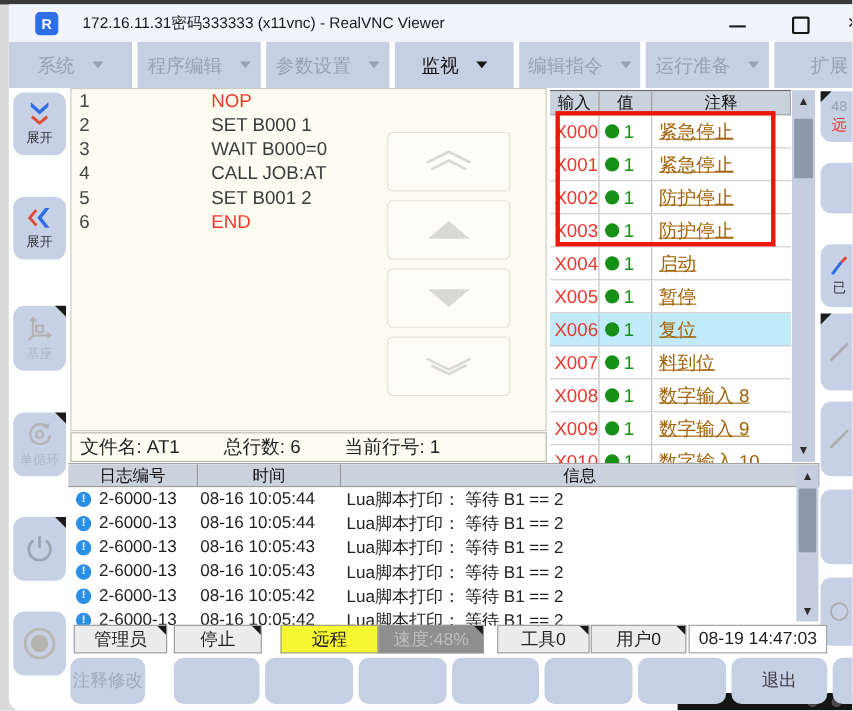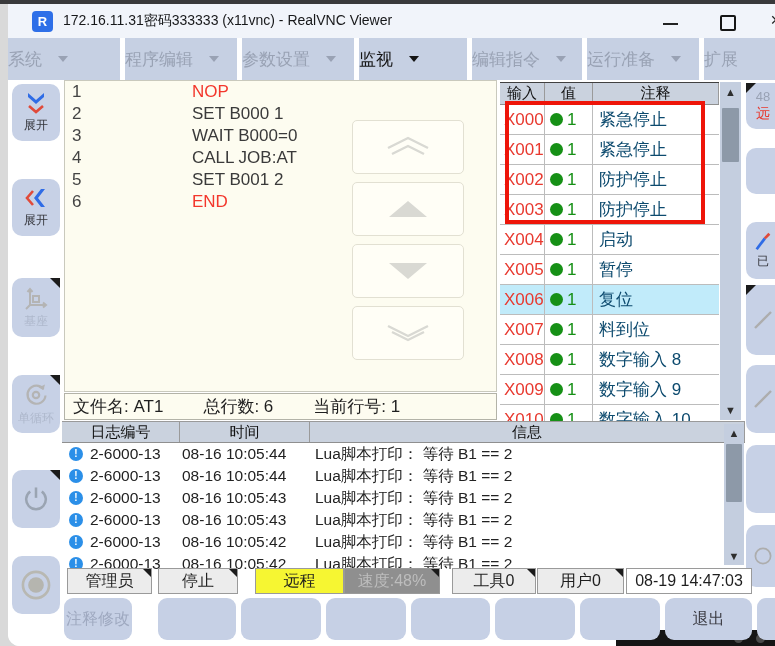--- a/index.html
+++ b/index.html
@@ -7,30 +7,30 @@
     font-family:"Liberation Sans","DejaVu Sans",sans-serif;color:#222;}
   .top-strip{position:absolute;left:0;top:0;width:775px;height:4px;background:#39393b;}
   .window{position:absolute;left:8px;top:4px;width:767px;height:642px;background:#fff;
     border-bottom-left-radius:12px;overflow:hidden;}
 
   
   .titlebar{position:absolute;left:0;top:0;width:767px;height:34px;background:#f1f4fa;
     display:flex;align-items:center;}
   .vnc-icon{width:21px;height:21px;margin-left:24px;border-radius:4px;background:#2e6fe8;
     color:#fff;font-weight:bold;font-size:13px;display:flex;align-items:center;justify-content:center;}
-  .title-text{margin-left:10px;font-size:14px;color:#17181a;white-space:nowrap;}
+  .title-text{margin-left:22px;font-size:14px;color:#17181a;white-space:nowrap;}
   .win-min{position:absolute;left:655px;top:19px;width:15px;height:2px;background:#222;}
   .win-max{position:absolute;left:712px;top:11px;width:12px;height:12px;border:2px solid #161616;border-radius:2px;}
   .win-close{position:absolute;left:762px;top:8px;font-size:14px;color:#222;}
 
   
   .menubar{position:absolute;left:0;top:34px;width:790px;height:42px;background:#fff;
     display:flex;gap:5px;}
   .tab{background:#c6d0e3;color:#99a2b4;font-size:17px;display:flex;align-items:center;
-    justify-content:flex-start;gap:16px;flex:0 0 auto;}
+    justify-content:center;gap:16px;flex:0 0 auto;}
   .tab.active{color:#141414;}
   .tab .arr{width:0;height:0;border-left:5px solid transparent;border-right:5px solid transparent;
     border-top:6px solid currentColor;}
 
   
   .sidebar{position:absolute;left:0;top:76px;width:56px;height:566px;background:#fff;}
   .side-btn{position:absolute;left:4px;width:48px;background:#c7d1e6;border-radius:10px;
     display:flex;flex-direction:column;align-items:center;justify-content:center;gap:2px;}
   .side-btn .lbl{font-size:12px;color:#33343a;white-space:nowrap;}
   .side-btn.disabled .lbl{color:#aeb8cc;}
@@ -59,21 +59,21 @@
   .io-head{display:flex;height:22px;background:#cad2de;font-size:15px;color:#111;
     border-bottom:1px solid #8f8f8f;box-sizing:border-box;}
   .io-head div{display:flex;align-items:center;justify-content:center;border-right:1px solid #9a9a9a;box-sizing:border-box;}
   .io-row{display:flex;height:30px;background:#fff;border-bottom:1px solid #bcbcbc;box-sizing:border-box;font-size:17px;}
   .io-row.selected{background:#c1ebfa;}
   .io-c1{width:45px;display:flex;align-items:center;padding-left:4px;color:#e8392f;
     border-right:1px solid #bcbcbc;box-sizing:border-box;}
   .io-c2{width:48px;display:flex;align-items:center;gap:4px;padding-left:5px;color:#169016;
     border-right:1px solid #bcbcbc;box-sizing:border-box;}
   .dot{width:13px;height:13px;border-radius:50%;background:#169016;flex:0 0 auto;}
-  .io-c3{flex:1;display:flex;align-items:center;padding-left:6px;color:#0c4a6e;}
+  .io-c3{flex:1;display:flex;align-items:center;padding-left:6px;color:#a16207;text-decoration:underline;}
   .red-box{position:absolute;left:497px;top:97px;width:200px;height:123px;border:4px solid #ee1509;
     box-sizing:border-box;z-index:40;pointer-events:none;}
 
   
   .vscroll{position:absolute;background:#c4cedf;}
   .scroll-arrow{position:absolute;left:0;width:100%;text-align:center;font-size:11px;color:#2e2e2e;line-height:16px;}
   .scroll-thumb{position:absolute;left:2px;background:#8d99a8;border-radius:1px;}
 
   
   .log-section{position:absolute;left:54px;top:417px;width:683px;height:147px;background:#fff;overflow:hidden;

